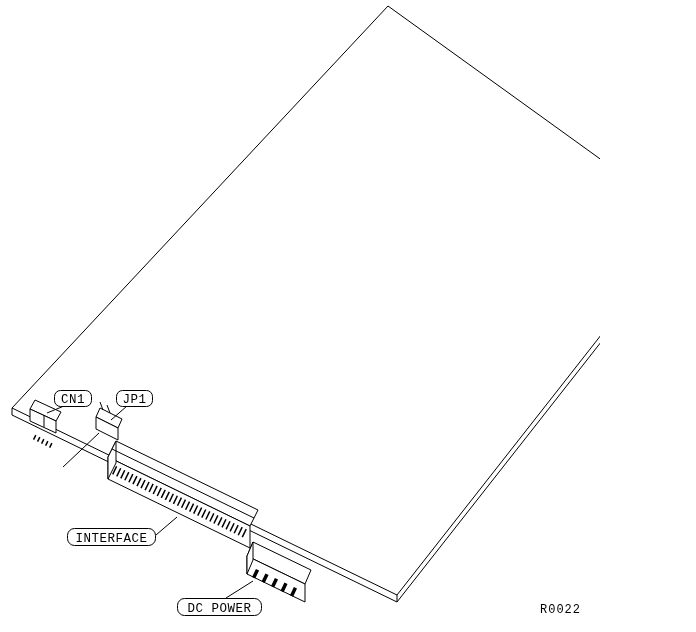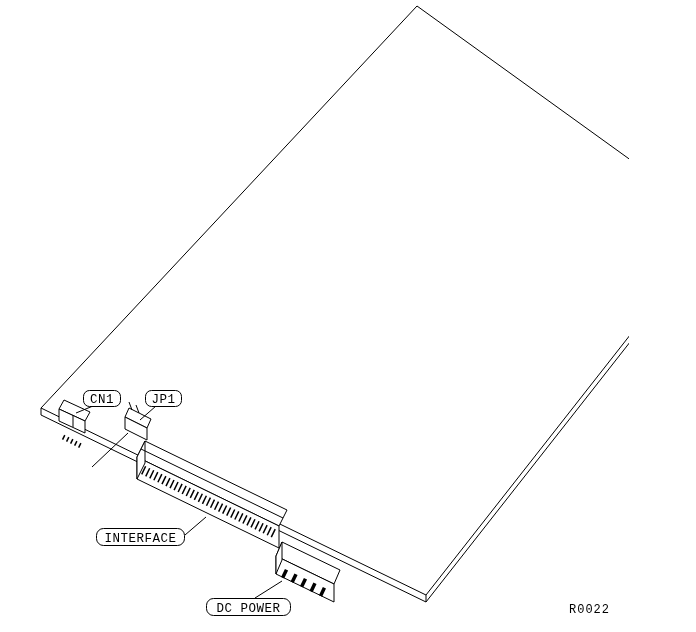--- a/index.html
+++ b/index.html
@@ -6,21 +6,20 @@
     margin: 0;
     padding: 0;
     background: #ffffff;
   }
   .canvas {
     position: relative;
     width: 600px;
     height: 632px;
     background: #ffffff;
     overflow: hidden;
-    margin-left: 29px;
   }
   svg { display: block; }
   .ln {
     fill: none;
     stroke: currentColor;
     stroke-width: 1;
   }
   .face {
     fill: #ffffff;
     stroke: currentColor;

